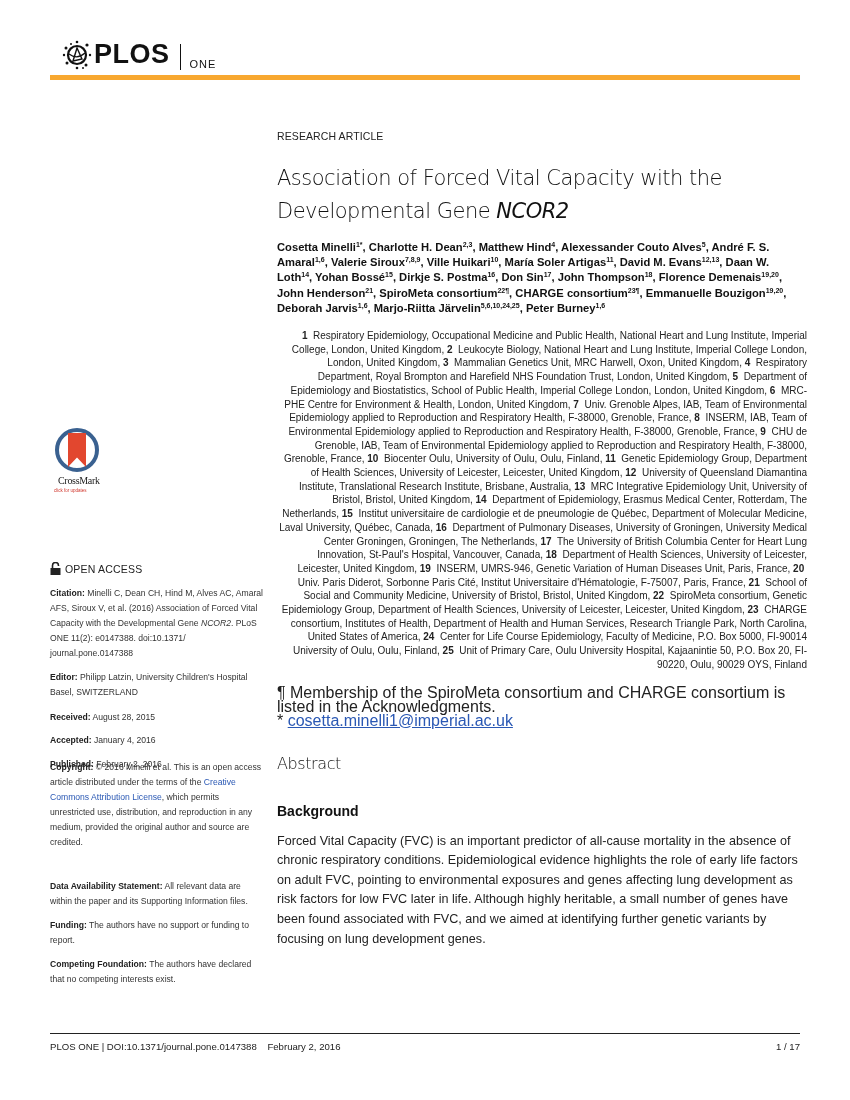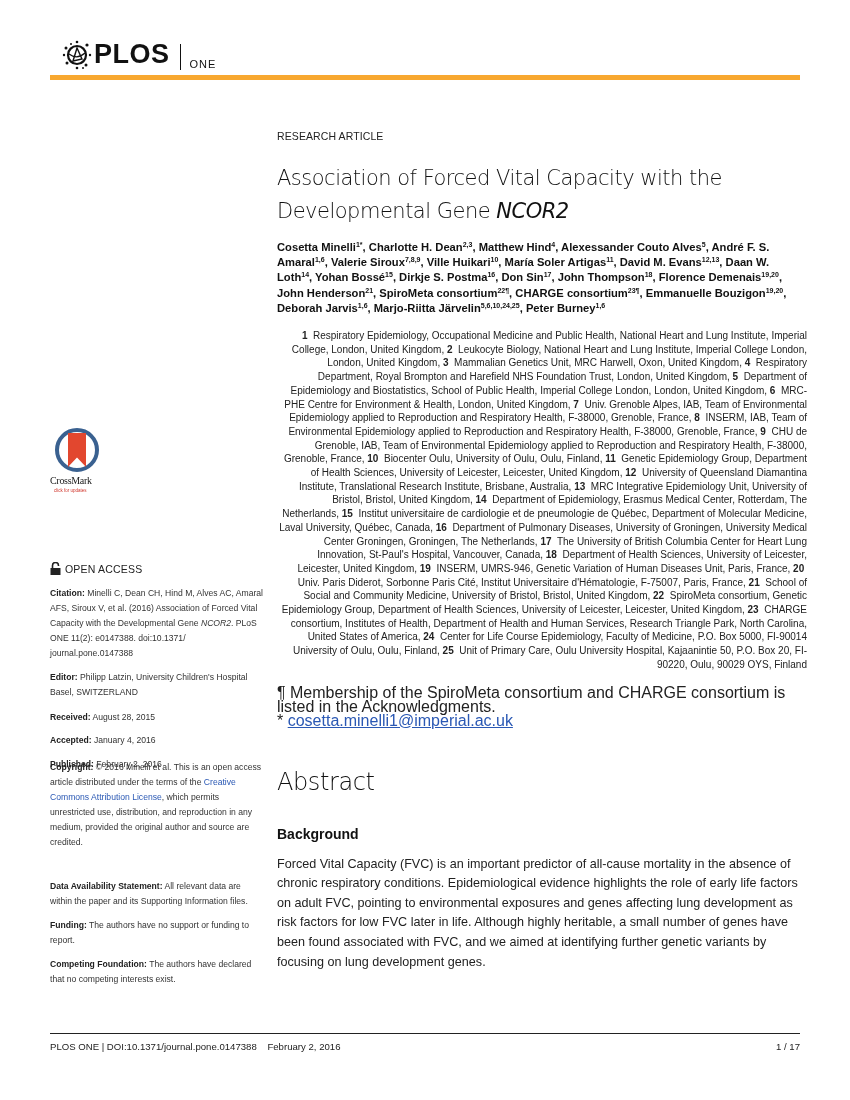--- a/index.html
+++ b/index.html
@@ -17,27 +17,27 @@
   .main { position: absolute; left: 277px; top: 130px; width: 530px; }
   .article-type { font-size: 10.5px; color: #222; letter-spacing: 0.1px; }
   .title { font-family: "DejaVu Sans", sans-serif; font-weight: 300; font-size: 21px; line-height: 33px; margin-top: 20px; color: #111; letter-spacing: -0.5px; }
   .title i { font-style: italic; }
   .authors { margin-top: 12px; font-weight: 700; font-size: 11.2px; line-height: 15.2px; color: #111; }
   .authors sup { font-size: 7px; font-weight: 700; vertical-align: 4px; line-height: 0; }
   .affil { margin-top: 13px; font-size: 10px; line-height: 13.7px; color: #222; text-align: right; }
   .affil b { font-weight: 700; }
   .notes { margin-top: 14px; font-size: 16px; line-height: 14px; color: #222; }
   .email-link { color: #2a58b4; text-decoration: underline; }
-  .abstract-h { margin-top: 40px; font-family: "DejaVu Sans", sans-serif; font-weight: 300; font-size: 24px; color: #111; letter-spacing: -0.4px; }
+  .abstract-h { margin-top: 26px; font-family: "DejaVu Sans", sans-serif; font-weight: 300; font-size: 16px; color: #111; letter-spacing: -0.4px; }
   .bg-h { margin-top: 30px; font-weight: 700; font-size: 14px; color: #111; }
   .bg-text { margin-top: 13px; font-size: 12.6px; line-height: 19.6px; color: #222; }
   .crossmark { position: absolute; left: 50px; top: 428px; width: 56px; height: 68px; }
   .cm-circle { position: absolute; left: 5px; top: 0; width: 44px; height: 44px; border-radius: 50%; border: 4px solid #3a6190; background: #ffffff; }
   .cm-ribbon { position: absolute; left: 18px; top: 5px; width: 18px; height: 34px; background: #e2472f; clip-path: polygon(0 0, 100% 0, 100% 100%, 50% 72%, 0 100%); }
-  .cm-text { position: absolute; left: 0; top: 47px; font-family: "Liberation Serif", serif; font-size: 10px; color: #222; white-space: nowrap; letter-spacing: -0.3px; }
+  .cm-text { position: absolute; left: 8px; top: 47px; font-family: "Liberation Serif", serif; font-size: 10px; color: #222; white-space: nowrap; letter-spacing: -0.3px; }
   .cm-sub { position: absolute; left: 4px; top: 60px; font-size: 4.5px; color: #d0352b; white-space: nowrap; }
 
   .oa { position: absolute; left: 50px; top: 562px; display: flex; align-items: center; }
   .lock-icon { width: 11px; height: 13px; margin-right: 4px; }
   .oa-text { font-size: 10.5px; color: #222; letter-spacing: 0.2px; }
 
   .side-block { position: absolute; left: 50px; width: 215px; font-size: 8.6px; line-height: 15px; color: #333; }
   .side-block b { color: #222; font-weight: 700; }
   .side-link { color: #2a58b4; }
 

